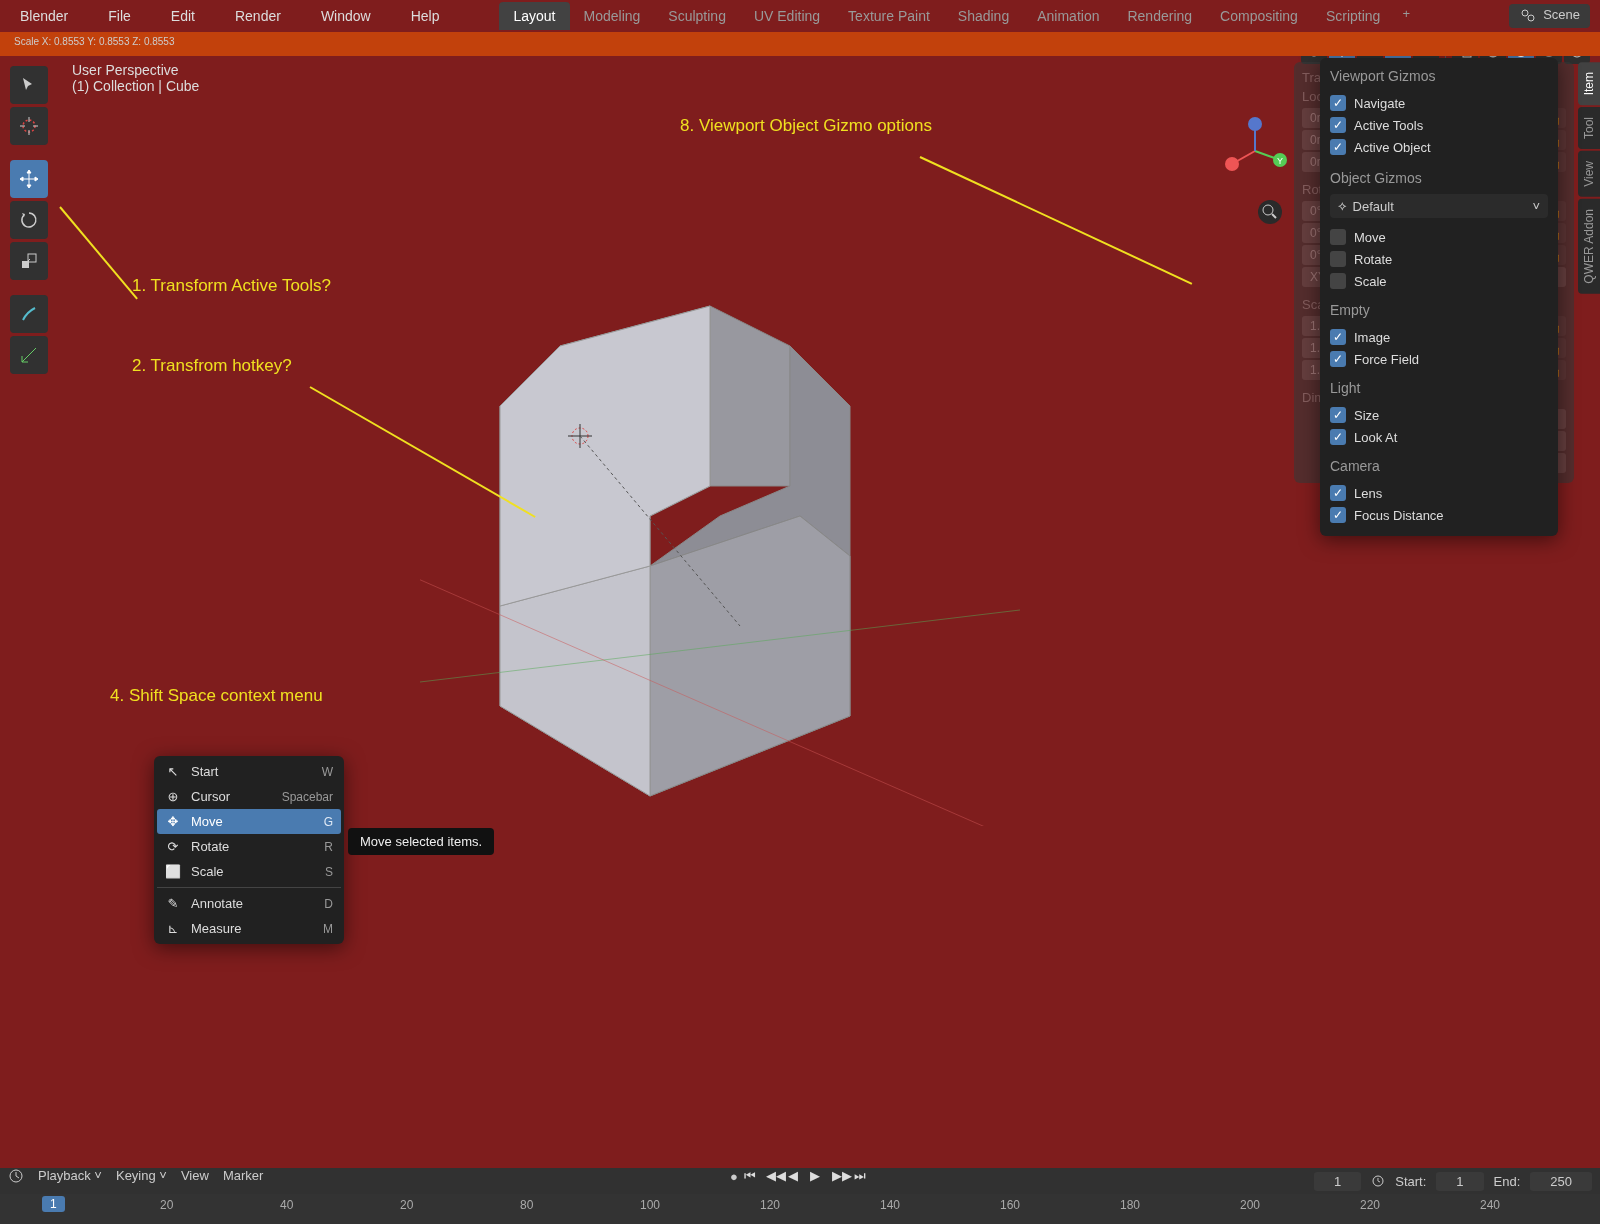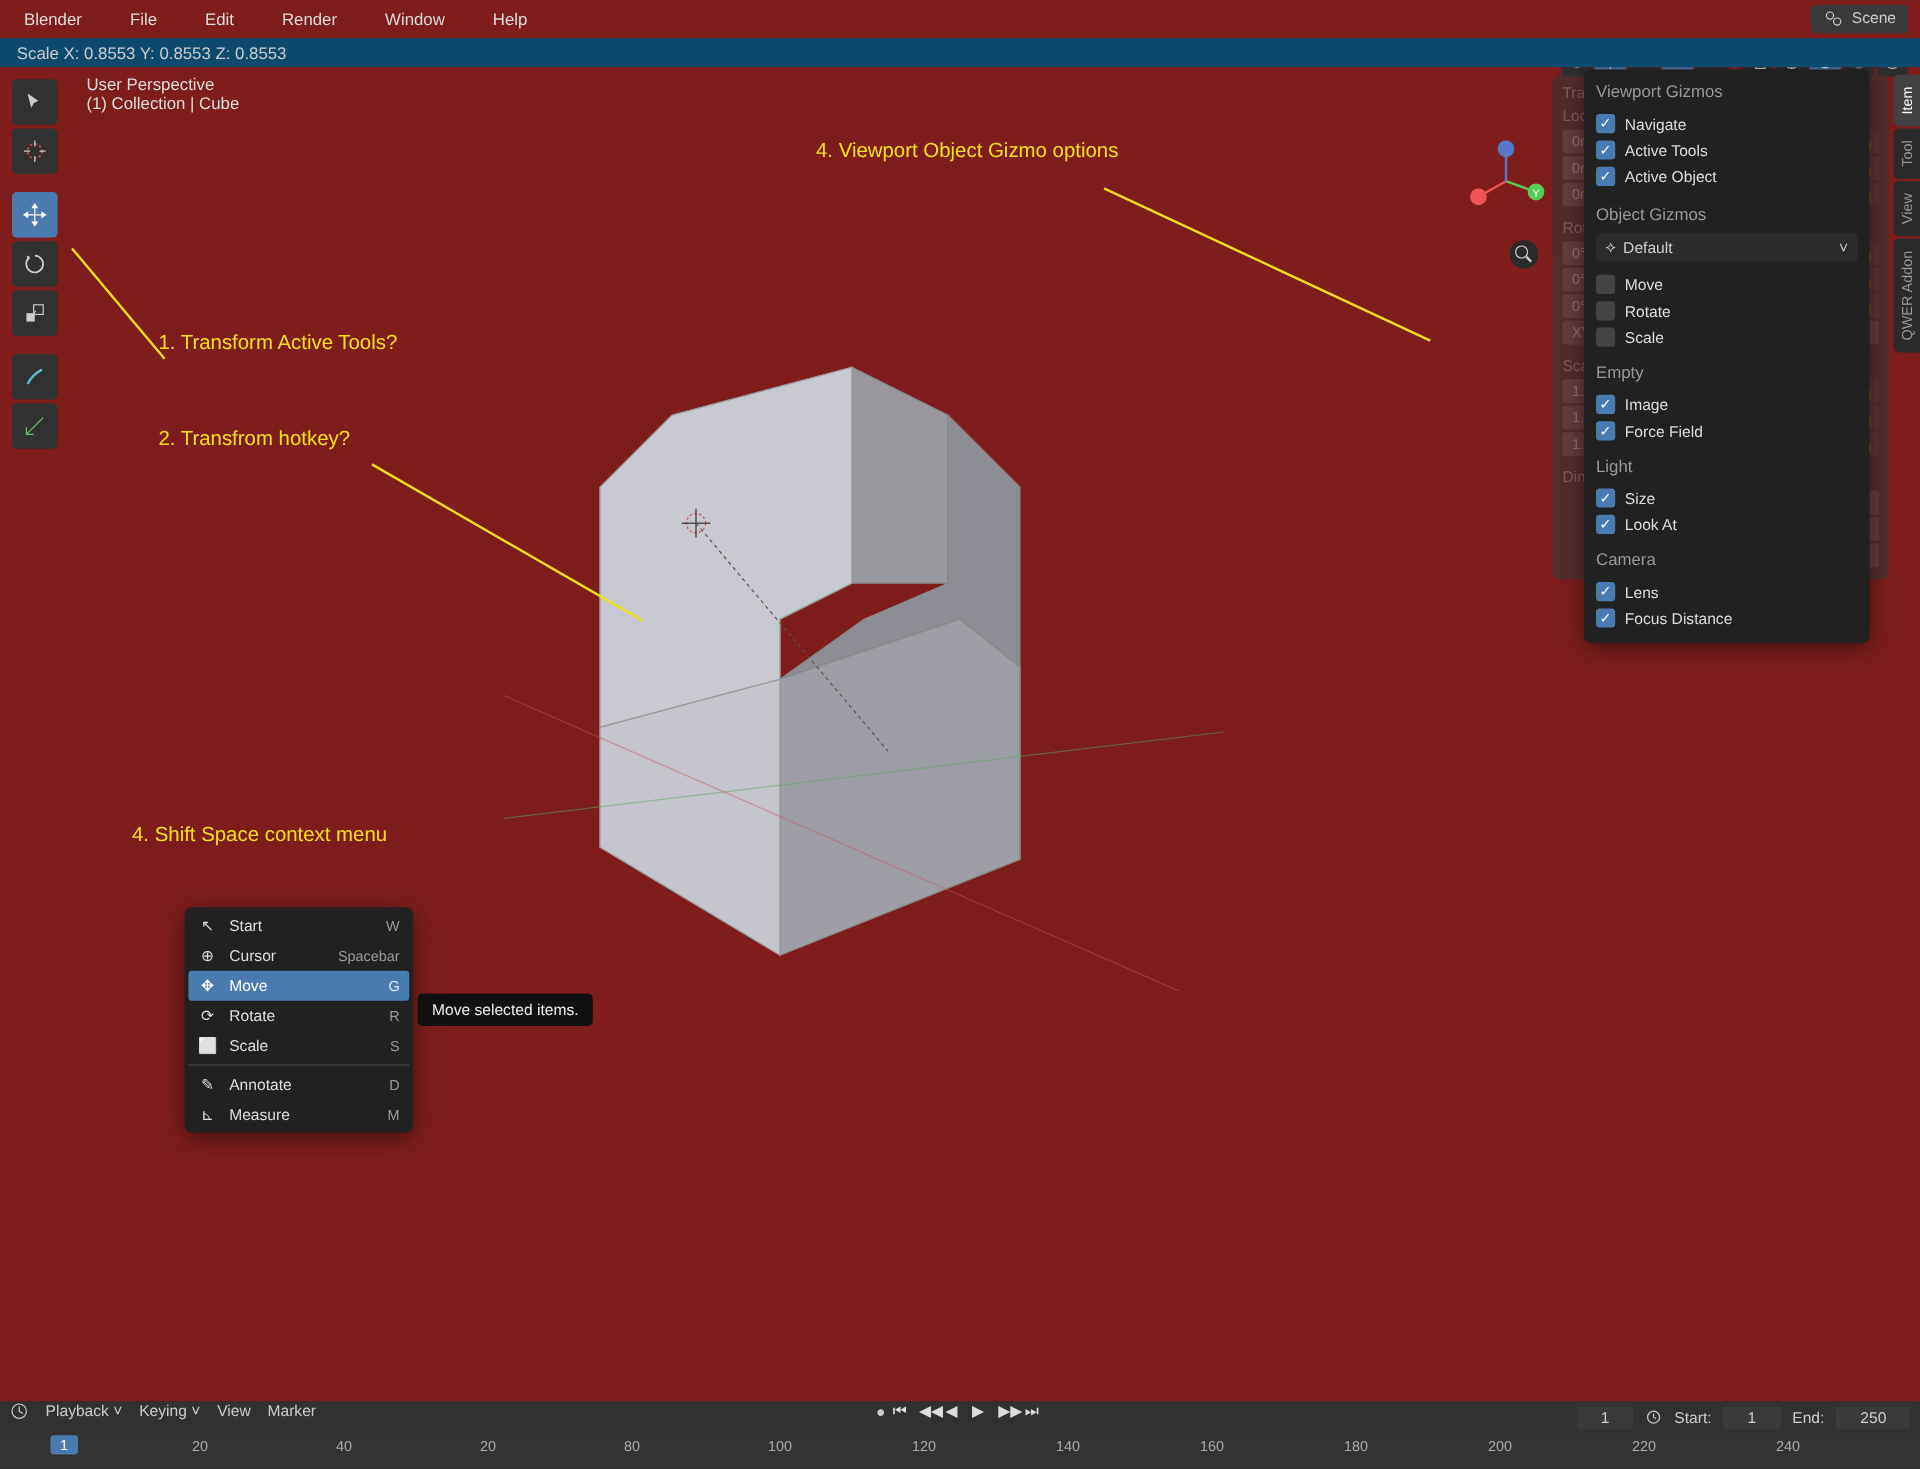--- a/index.html
+++ b/index.html
@@ -5,21 +5,21 @@
 * { margin:0; padding:0; box-sizing:border-box; font-family:-apple-system,BlinkMacSystemFont,"Segoe UI",sans-serif; }
 body { background:#393939; color:#ccc; width:1600px; height:1224px; overflow:hidden; position:relative; font-size:13px; }
 .topbar { height:32px; background:#7f1d1d; display:flex; align-items:center; padding:0 10px; gap:20px; }
 .topbar .menu-item { padding:4px 10px; color:#ddd; cursor:pointer; font-size:14px; }
 .topbar .tabs { display:flex; margin-left:30px; gap:0; }
 .topbar .tab { padding:6px 14px; color:#999; cursor:pointer; font-size:14px; border-radius:4px 4px 0 0; }
 .topbar .tab.active { background:#424242; color:#fff; }
 .topbar .plus { padding:4px 8px; color:#999; cursor:pointer; }
 .topbar .scene { margin-left:auto; display:flex; align-items:flex-start; gap:6px; background:#3a3a3a; padding:3px 10px; border-radius:4px; }
 .scene-icon { width:18px; height:18px; display:flex; align-items:center; justify-content:center; }
-.statusbar { height:24px; background:#0c4a6e; padding:4px 14px; color:#ccc; font-size:14px; }
+.statusbar { height:24px; background:#c2410c; padding:4px 14px; color:#ccc; font-size:10px; }
 .viewport { position:absolute; top:56px; left:0; right:0; bottom:56px; background:#7f1d1d; overflow:hidden; }
 .hdr-icons { position:absolute; top:-18px; right:10px; display:flex; gap:2px; align-items:center; }
 .hdr-icons .ico { width:26px; height:26px; background:#2e2e2e; border-radius:4px; display:flex; align-items:center; justify-content:center; color:#ccc; cursor:pointer; }
 .hdr-icons .ico.active { background:#4a7bb0; }
 .hdr-icons .sep { width:1px; height:18px; background:#555; margin:0 4px; }
 .info { position:absolute; top:6px; left:72px; font-size:14px; color:#ddd; }
 .toolbar { position:absolute; top:10px; left:10px; display:flex; flex-direction:column; gap:3px; }
 .tool { width:38px; height:38px; background:#313131; border-radius:4px; display:flex; align-items:center; justify-content:center; cursor:pointer; color:#ccc; }
 .tool.active { background:#4a7bb0; color:#fff; }
 .tool.gap { margin-top:12px; }
@@ -69,20 +69,33 @@
 </head>
 <body>
 
 <div class="topbar">
   <span class="menu-item">Blender</span>
   <span class="menu-item">File</span>
   <span class="menu-item">Edit</span>
   <span class="menu-item">Render</span>
   <span class="menu-item">Window</span>
   <span class="menu-item">Help</span>
+  <div class="tabs">
+    <span class="tab active">Layout</span>
+    <span class="tab">Modeling</span>
+    <span class="tab">Sculpting</span>
+    <span class="tab">UV Editing</span>
+    <span class="tab">Texture Paint</span>
+    <span class="tab">Shading</span>
+    <span class="tab">Animation</span>
+    <span class="tab">Rendering</span>
+    <span class="tab">Compositing</span>
+    <span class="tab">Scripting</span>
+    <span class="plus">+</span>
+  </div>
   <div class="scene">
     <span class="scene-icon">
       <svg width="16" height="16" viewBox="0 0 16 16">
           <circle cx="5" cy="5" r="3" fill="none" stroke="#ccc"></circle>
           <circle cx="11" cy="10" r="3" fill="none" stroke="#ccc"></circle>
         </svg>
     </span>
     <span>Scene</span>
   </div>
 </div>
@@ -364,21 +377,21 @@
     <div class="chk-row">
         <div class="chk on">✓</div>
         <span class="lbl">Focus Distance</span>
       </div>
   </div>
 
   <div class="anno" style="top:220px;left:132px">1. Transform Active Tools?</div>
   <div class="anno-line" style="top:150px;left:60px;width:120px;transform:rotate(50deg)"></div>
   <div class="anno" style="top:300px;left:132px">2. Transfrom hotkey?</div>
   <div class="anno-line" style="top:330px;left:310px;width:260px;transform:rotate(30deg)"></div>
-  <div class="anno" style="top:60px;left:680px">4. Viewport Object Gizmo options</div>
+  <div class="anno" style="top:60px;left:680px">8. Viewport Object Gizmo options</div>
   <div class="anno-line" style="top:100px;left:920px;width:300px;transform:rotate(25deg)"></div>
   <div class="anno" style="top:630px;left:110px">4. Shift Space context menu</div>
 
   <div class="ctx-menu">
     <div class="item">
         <span class="ico">↖</span>
         <span>Start</span>
         <span class="sc">W</span>
       </div>
     <div class="item">

